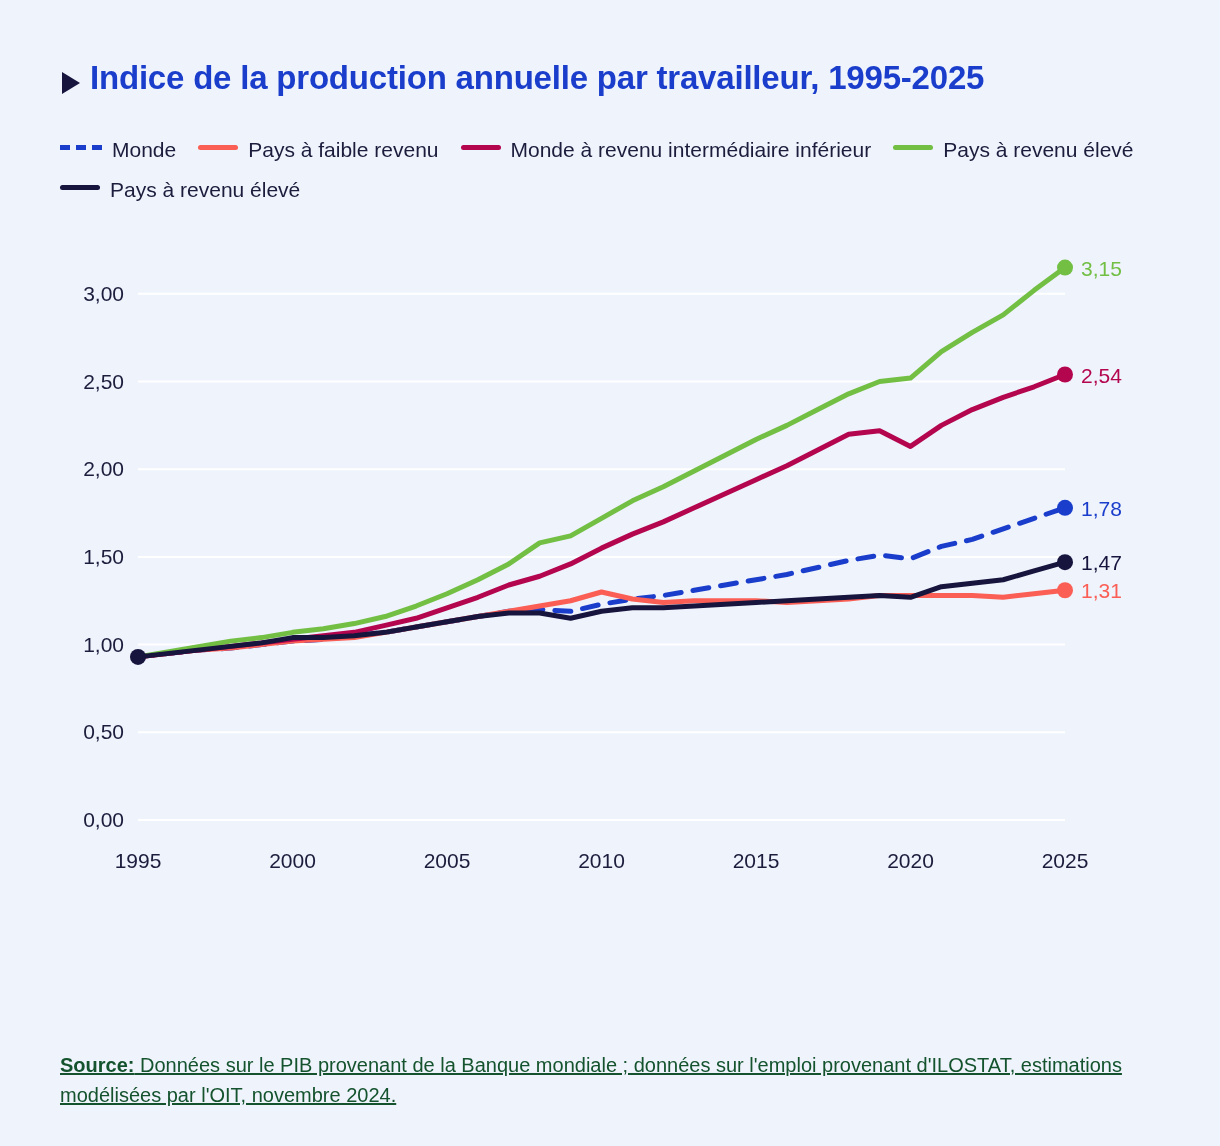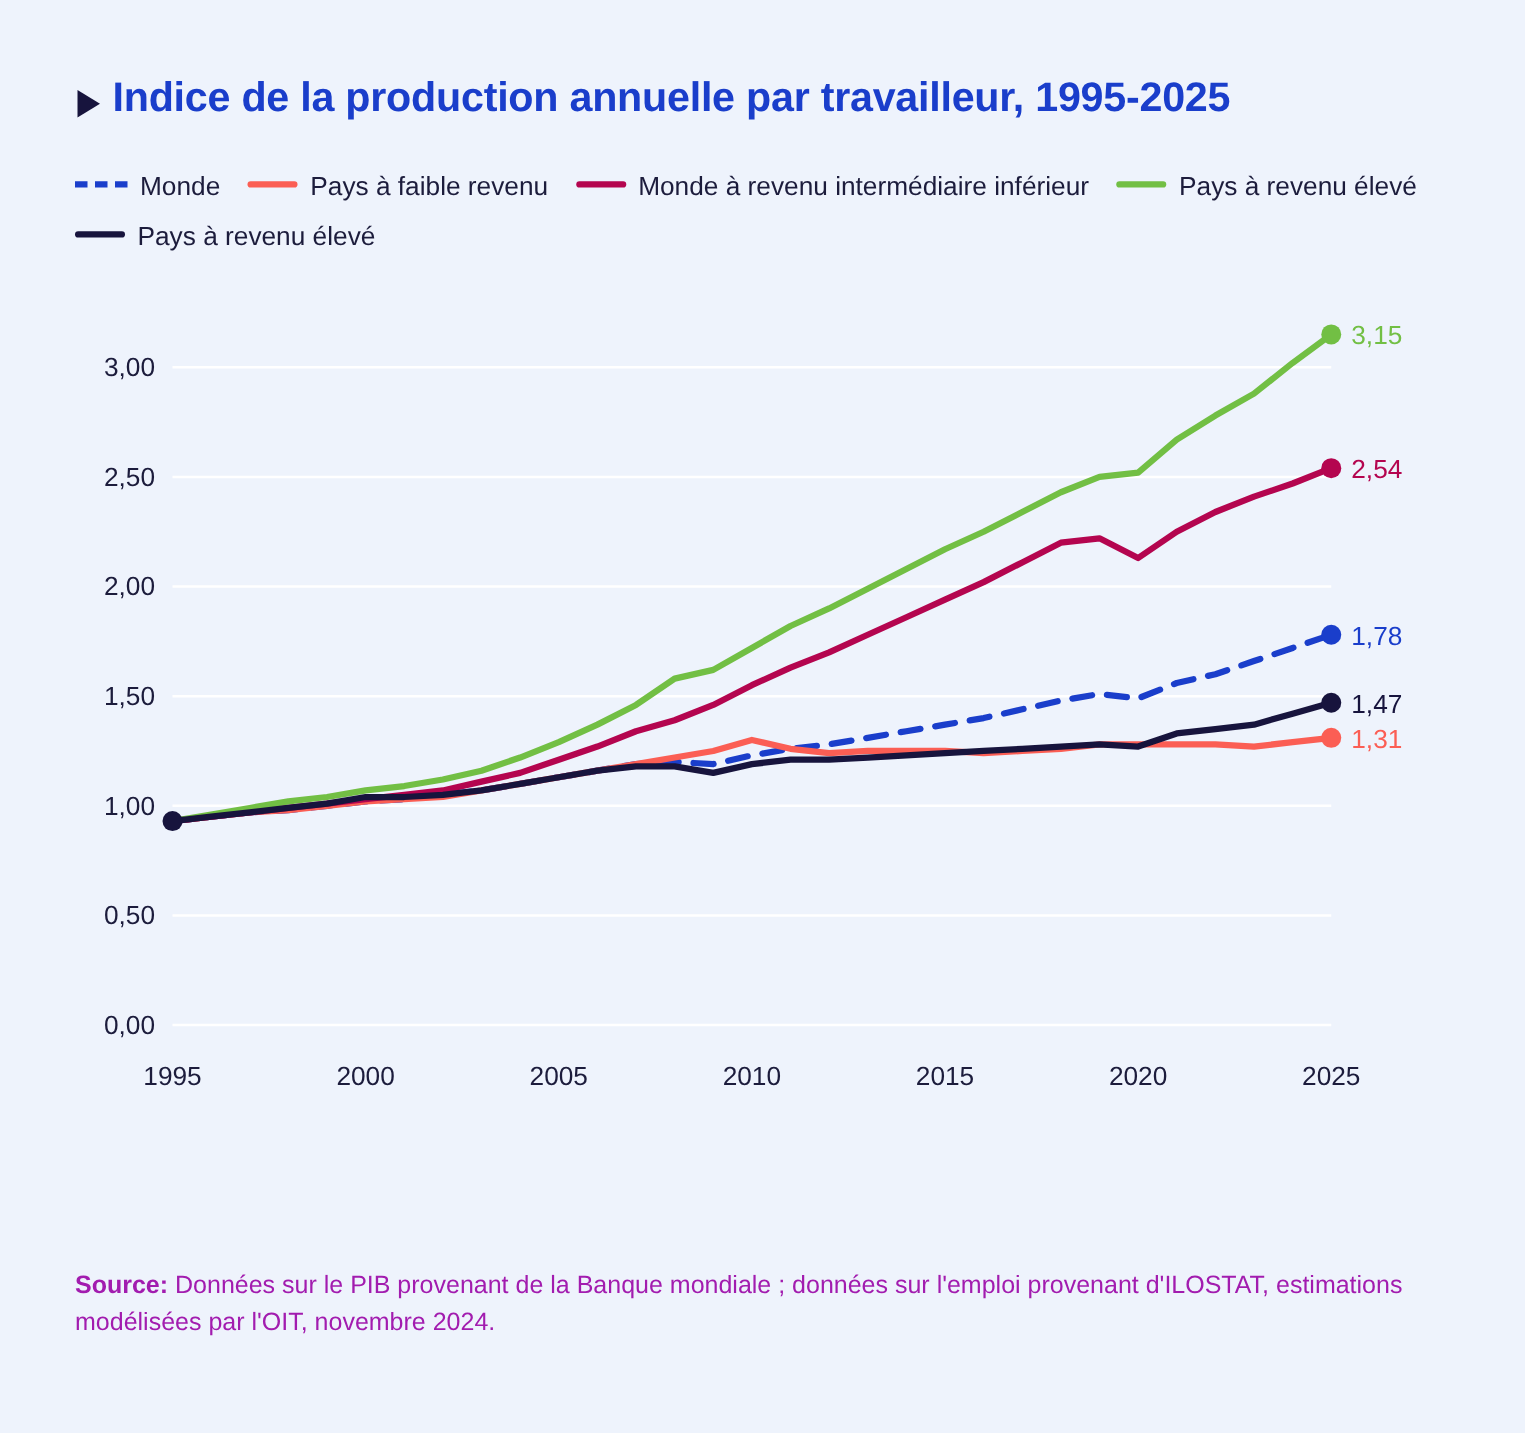--- a/index.html
+++ b/index.html
@@ -104,25 +104,26 @@
   }
   .endlabel {
     font-size: 21px;
     font-weight: 400;
   }
 
   
   .source {
     position: absolute;
     left: 60px;
-    top: 1013px;
+    top: 1050px;
     width: 1100px;
     font-size: 20px;
     line-height: 1.5;
-    color: #a21caf;
+    color: #14532d;
+    text-decoration: underline;
   }
   .source b { font-weight: bold; }
 </style>
 </head>
 <body>
 
 <div class="page">
 
   <div class="title-row">
     <div class="title-marker">

